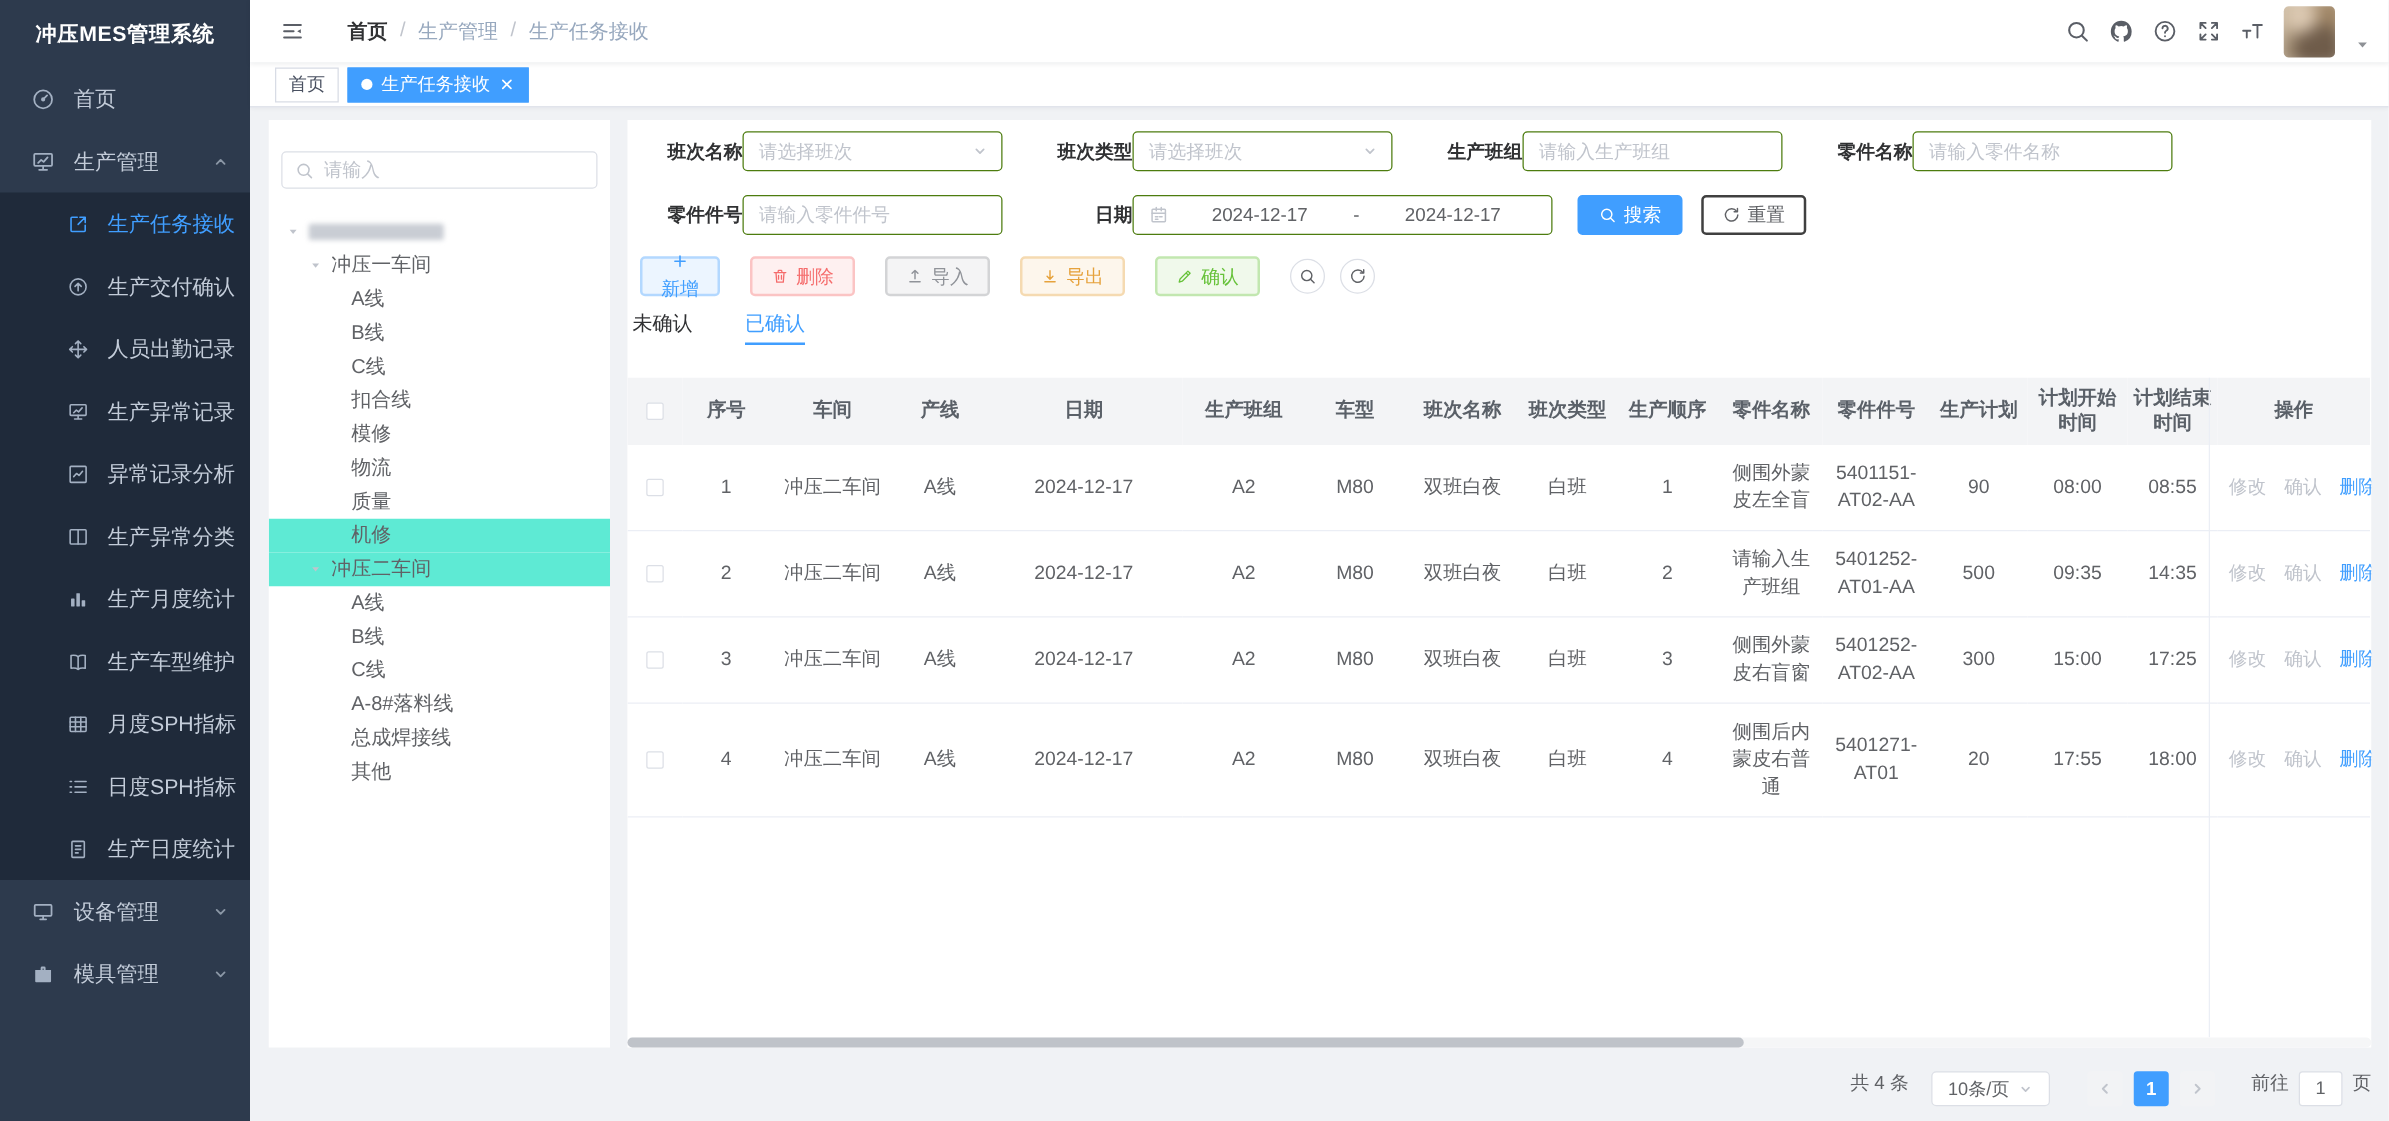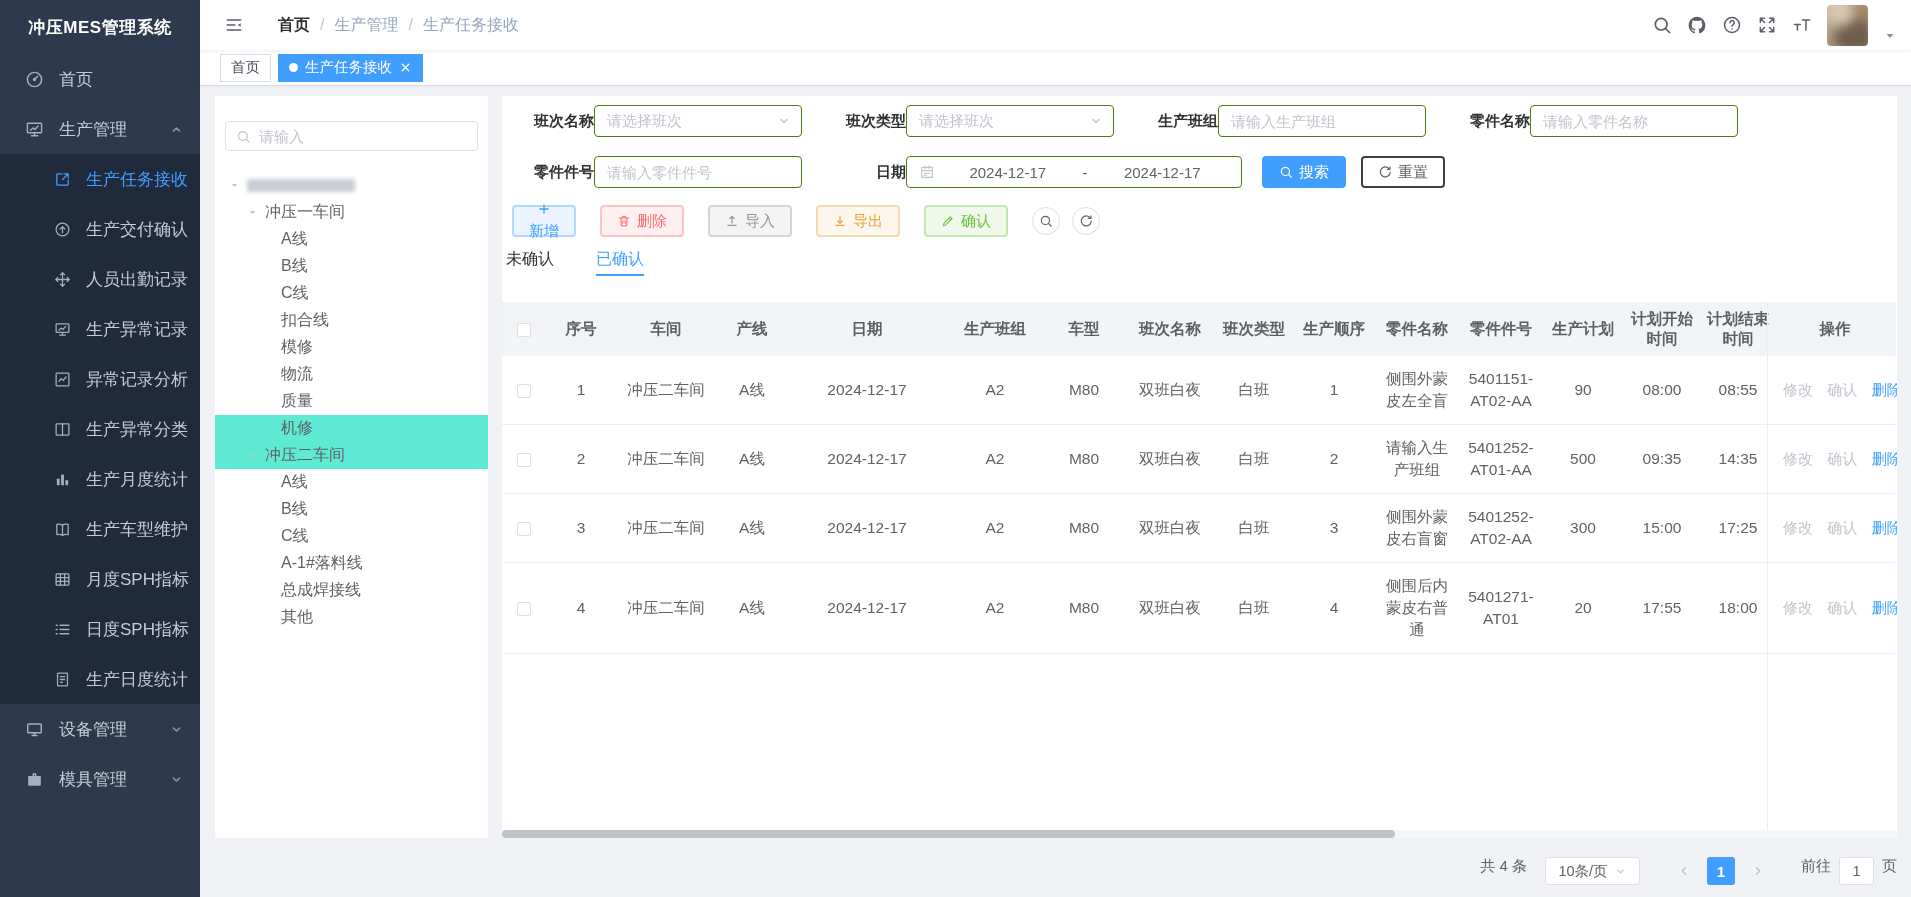--- a/index.html
+++ b/index.html
@@ -580,21 +580,21 @@
                 <use href="#i-caret-down"></use>
               </svg>
               <span class="tlabel">C线</span>
 
             </div>
 
             <div class="tnode lvl-2">
               <svg class="ic tcaret">
                 <use href="#i-caret-down"></use>
               </svg>
-              <span class="tlabel">A-1#落料线</span>
+              <span class="tlabel">A-8#落料线</span>
 
             </div>
 
             <div class="tnode lvl-2">
               <svg class="ic tcaret">
                 <use href="#i-caret-down"></use>
               </svg>
               <span class="tlabel">总成焊接线</span>
 
             </div>

